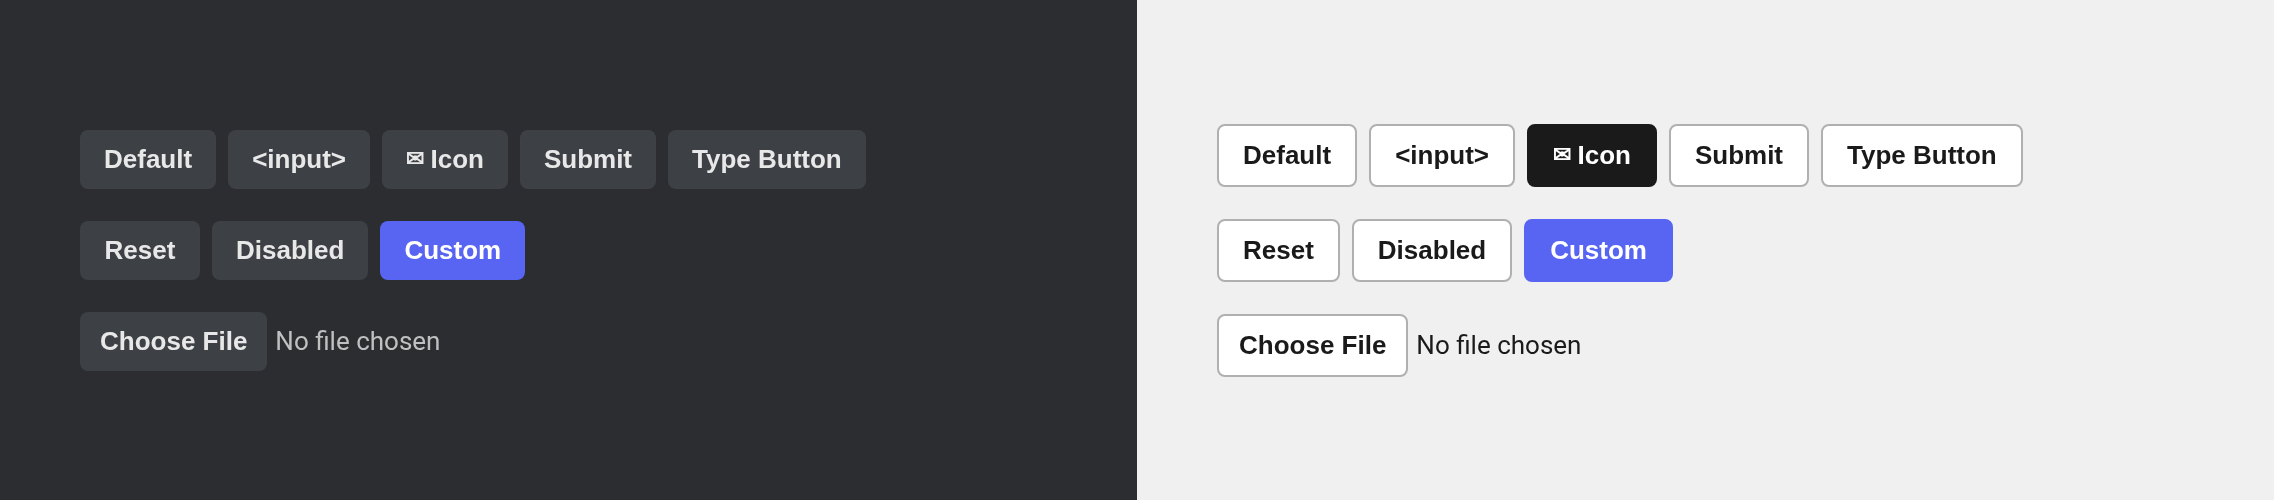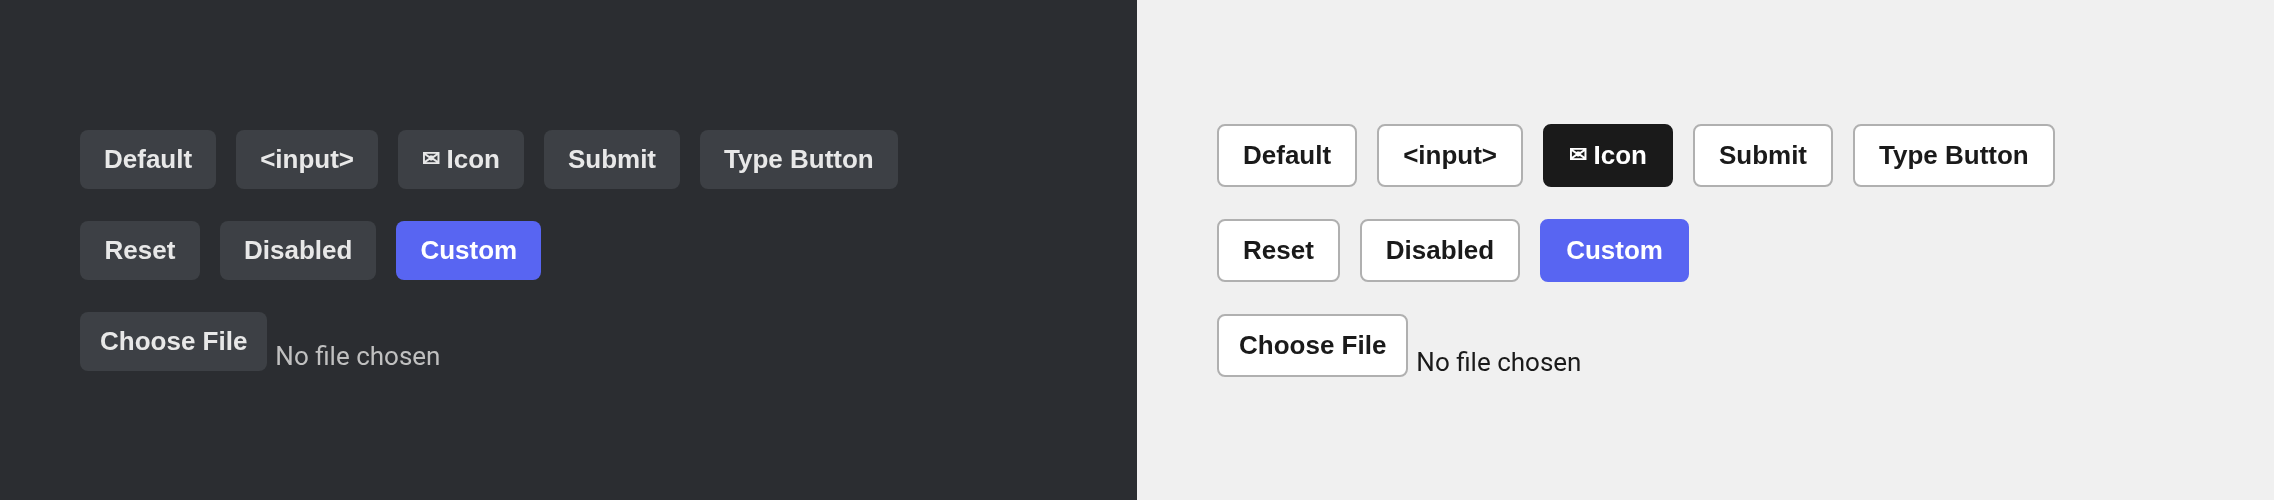--- a/index.html
+++ b/index.html
@@ -31,21 +31,21 @@
     }
 
     .panel-light {
       background-color: #f0f0f0;
     }
 
     .button-row {
       display: flex;
       flex-direction: row;
       align-items: center;
-      gap: 20px;
+      gap: 12px;
       flex-wrap: wrap;
     }
 
     
     .btn-dark {
       display: inline-flex;
       align-items: center;
       justify-content: center;
       gap: 6px;
       padding: 14px 24px;
@@ -76,21 +76,21 @@
     }
 
     .file-no-chosen-dark {
       color: #c0c0c0;
       font-size: 26px;
       margin-left: 8px;
     }
 
     .file-row {
       display: flex;
-      align-items: flex-end;
+      align-items: center;
     }
 
     
     .btn-light {
       display: inline-flex;
       align-items: center;
       justify-content: center;
       gap: 6px;
       padding: 14px 24px;
       border-radius: 8px;

